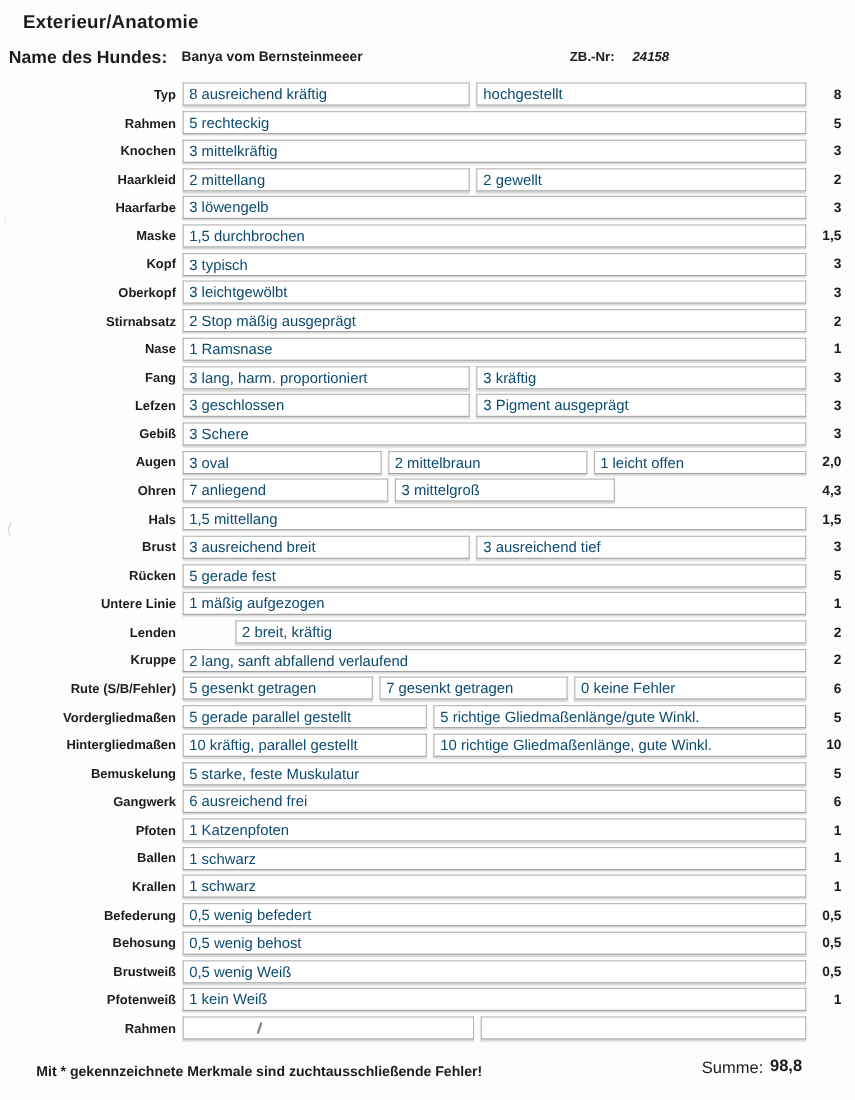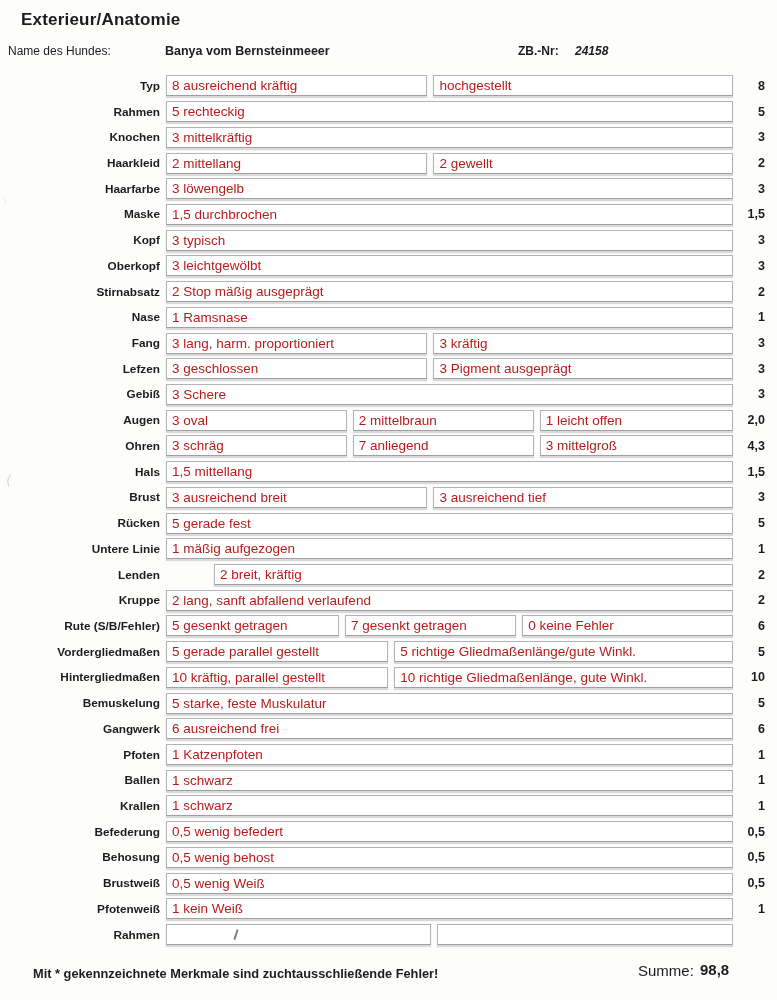--- a/index.html
+++ b/index.html
@@ -11,21 +11,21 @@
     position:relative;
     overflow:hidden;
   }
   .page-title{
     position:absolute;left:21px;top:10px;
     font-size:17px;font-weight:bold;letter-spacing:.2px;
   }
   .head-line{
     position:absolute;left:0;top:44px;width:777px;height:18px;
   }
-  .head-name-label{position:absolute;left:8px;top:0;font-size:12px;font-weight:normal;}
+  .head-name-label{position:absolute;left:8px;top:0;font-size:16px;font-weight:bold;}
   .head-name-value{position:absolute;left:165px;top:0;font-size:12.5px;font-weight:bold;}
   .head-zb-label{position:absolute;left:518px;top:0;font-size:12px;font-weight:bold;}
   .head-zb-value{position:absolute;left:575px;top:0;font-size:12px;font-weight:bold;font-style:italic;}
 
   .rows{
     position:absolute;left:0;top:73px;width:777px;
   }
   .row{
     display:flex;align-items:center;height:25.72px;
   }
@@ -38,21 +38,21 @@
     position:relative;
     height:19px;
     border:1px solid #b3b3b3;
     border-bottom-color:#a0a0a0;
     background:#ffffff;
     box-shadow:0 2px 1px rgba(140,140,140,.30);
     font-size:13.5px;line-height:19px;
     padding-left:5px;
     white-space:nowrap;overflow:hidden;
     box-sizing:content-box;
-    color:#b91c1c;
+    color:#0c4a6e;
   }
   .rscore{
     flex:1;text-align:right;padding-right:12px;
     font-size:12.5px;font-weight:bold;
   }
   .hmark{
     position:absolute;left:68px;top:4px;width:1.5px;height:11px;
     background:#555;transform:rotate(18deg);opacity:.75;border-radius:1px;
   }
   .footer-note{
@@ -184,21 +184,20 @@
       <div class="rfields">
         <div class="fbox" style="width: 180px;">3 oval</div>
         <div class="fbox" style="width: 180px;">2 mittelbraun</div>
         <div class="fbox" style="width: 193px;">1 leicht offen</div>
       </div>
       <div class="rscore">2,0</div>
     </div>
     <div class="row">
       <div class="rlabel">Ohren</div>
       <div class="rfields">
-        <div class="fbox" style="width: 180px;">3 schräg</div>
         <div class="fbox" style="width: 180px;">7 anliegend</div>
         <div class="fbox" style="width: 193px;">3 mittelgroß</div>
       </div>
       <div class="rscore">4,3</div>
     </div>
     <div class="row">
       <div class="rlabel">Hals</div>
       <div class="rfields">
         <div class="fbox" style="width: 565px;">1,5 mittellang</div>
       </div>

